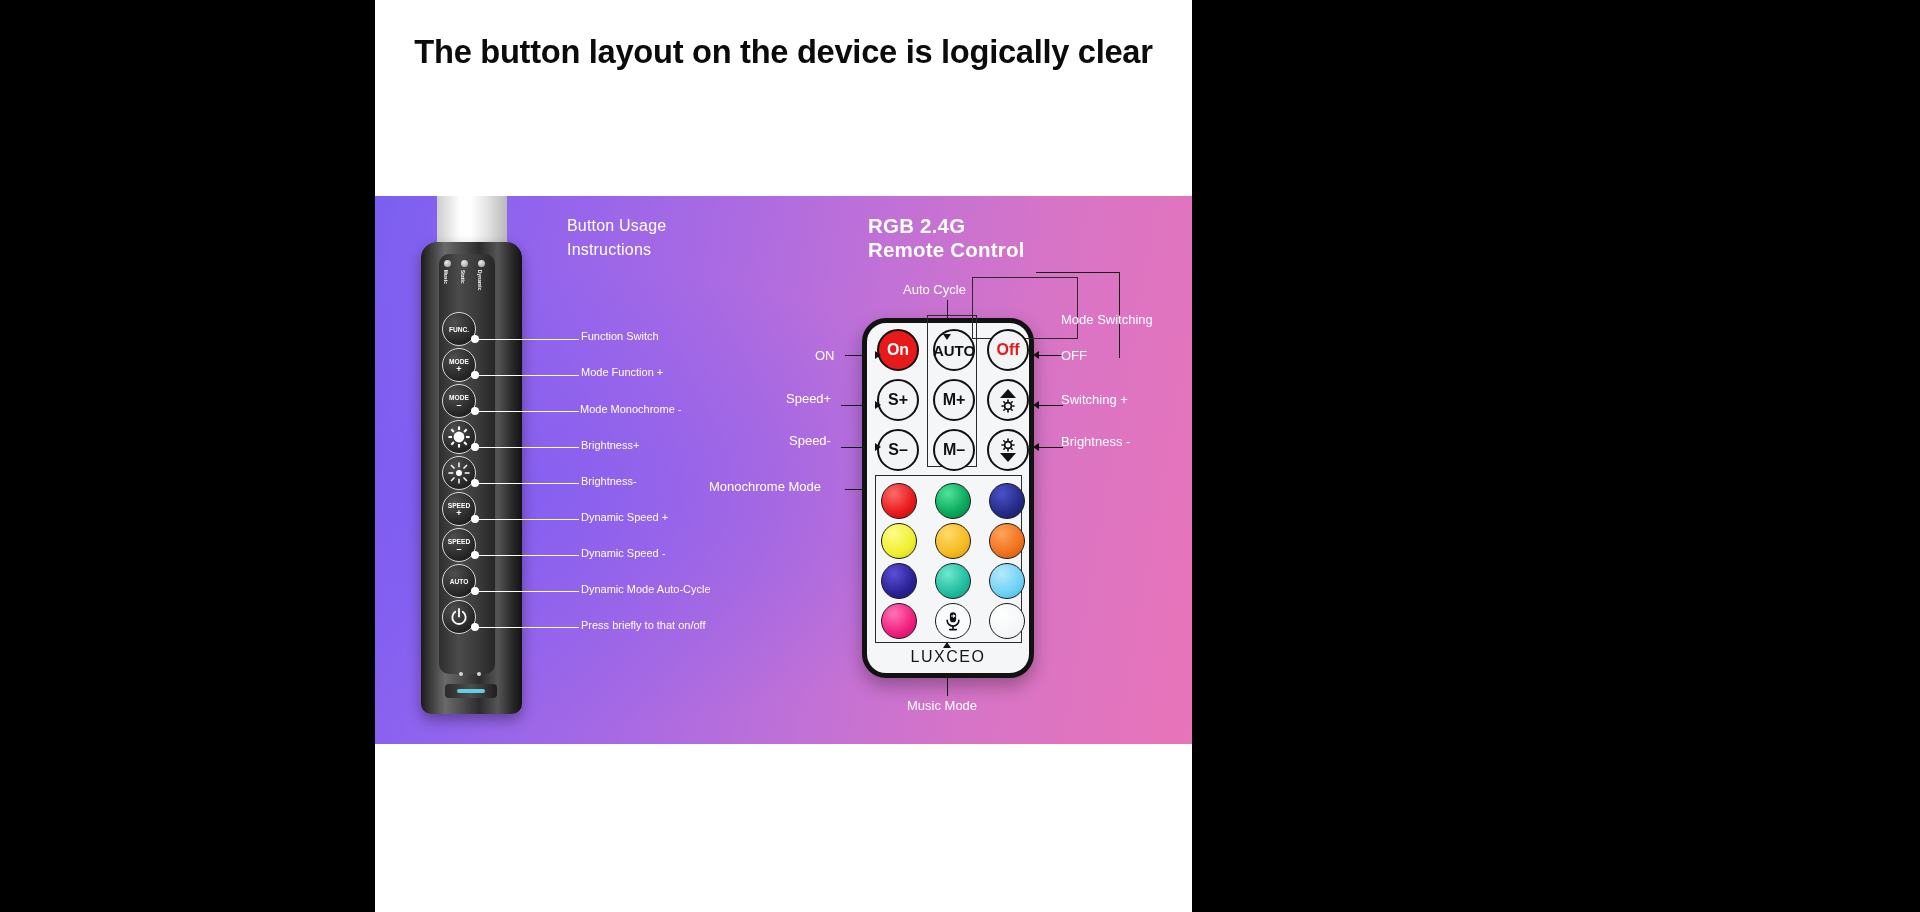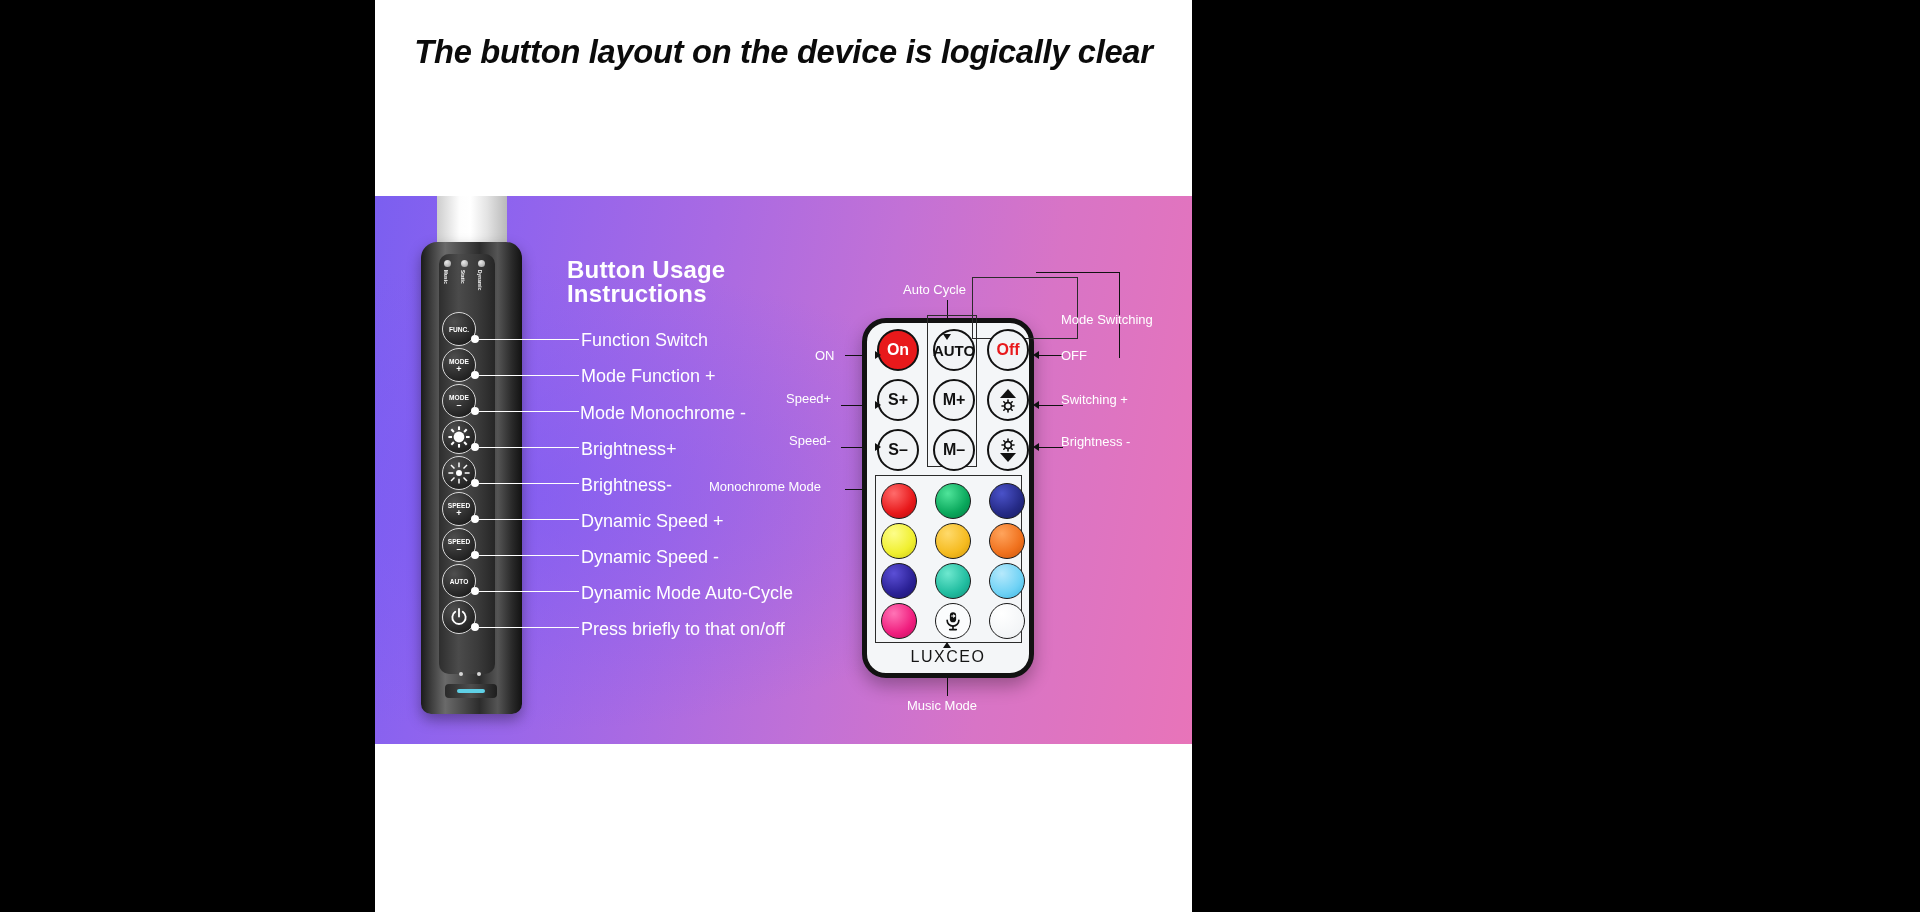--- a/index.html
+++ b/index.html
@@ -1,37 +1,37 @@
 <!DOCTYPE html>
 <html><head>
 <meta charset="utf-8">
 <style>
   html,body{margin:0;padding:0;background:#000;}
   body{width:1920px;height:912px;overflow:hidden;font-family:"Liberation Sans",sans-serif;}
   .page{position:relative;width:1920px;height:912px;background:#000;}
   .sheet{position:absolute;left:375px;top:0;width:817px;height:912px;background:#fff;overflow:hidden;}
 
   
-  .hdr{position:absolute;left:0;top:0;width:817px;height:196px;background:#fff;font-style:italic;}
+  .hdr{position:absolute;left:0;top:0;width:817px;height:196px;background:#fff;}
   .hdr-title{position:absolute;left:0;top:32px;width:817px;text-align:center;
              font-size:34px;font-weight:bold;color:#0b0b0b;letter-spacing:-0.3px;
              font-family:"Liberation Sans",sans-serif;transform:scaleX(.96);}
   .hdr-sub{position:absolute;left:60px;top:92px;width:697px;text-align:center;
            font-size:15.5px;color:#8a8a8a;line-height:31px;}
 
   
   .panel{position:absolute;left:0;top:196px;width:817px;height:548px;
          background:linear-gradient(100deg,#7b5ff0 0%,#8d63ef 14%,#a96ae3 38%,#c271d6 58%,#d874c6 76%,#e874b9 100%);
          overflow:hidden;}
   .panel:after{content:"";position:absolute;inset:0;pointer-events:none;
     background:radial-gradient(ellipse at 18% 55%,rgba(120,90,245,.55),rgba(120,90,245,0) 55%);}
   .foot{position:absolute;left:0;top:744px;width:817px;height:168px;background:#fff;}
 
-  .h-left{position:absolute;left:192px;top:18px;font-size:24px;font-weight:bold;
-          color:#fff;line-height:24px;letter-spacing:.2px;z-index:6;margin-top:44px;}
+  .h-left{position:absolute;left:192px;top:18px;font-size:16px;font-weight:normal;
+          color:#fff;line-height:24px;letter-spacing:.2px;z-index:6;}
   .h-right{position:absolute;left:493px;top:18px;font-size:20.5px;font-weight:bold;
            color:#fff;line-height:24px;letter-spacing:.2px;z-index:6;}
 
   
   .device{position:absolute;left:40px;top:-10px;width:116px;height:540px;z-index:5;}
   .dev-tube{position:absolute;left:22px;top:0;width:70px;height:64px;border-radius:4px;
             background:linear-gradient(90deg,#cdcdcd,#fdfdfd 32%,#ffffff 48%,#e3e3e3 72%,#b9b9b9);}
   .dev-body{position:absolute;left:6px;top:56px;width:101px;height:472px;border-radius:16px 16px 10px 10px;
             background:linear-gradient(90deg,#1b1b1b 0%,#3d3d3d 10%,#6a6a6a 24%,#4a4a4a 42%,#2c2c2c 58%,#555 76%,#2a2a2a 90%,#121212 100%);
             box-shadow:0 6px 14px rgba(0,0,0,.35);}
@@ -43,21 +43,21 @@
   .led-lbl{position:absolute;top:10px;font-size:4.6px;font-weight:bold;color:#fff;
            writing-mode:vertical-rl;letter-spacing:.2px;}
   .dbtn{position:absolute;left:27px;width:34px;height:34px;border-radius:50%;
         background:radial-gradient(circle at 35% 28%,#4f4f4f,#242424 70%,#111);
         border:1.6px solid #d8d8d8;box-sizing:border-box;
         display:flex;flex-direction:column;align-items:center;justify-content:center;
         color:#fff;font-size:6.6px;font-weight:bold;line-height:7px;}
   .dbtn .sgn{font-size:9px;line-height:8px;}
   .dot{position:absolute;width:8px;height:8px;border-radius:50%;background:#fff;z-index:7;}
   .lead{position:absolute;height:1.3px;background:#fff;z-index:6;}
-  .llab{position:absolute;color:#fff;font-size:18px;z-index:7;white-space:nowrap;}
+  .llab{position:absolute;color:#fff;font-size:11px;z-index:7;white-space:nowrap;}
   .dev-bot{position:absolute;left:30px;top:498px;width:52px;height:14px;border-radius:4px;
            background:linear-gradient(90deg,#2a2a2a,#4d4d4d,#1e1e1e);}
   .dev-bot:after{content:"";position:absolute;left:12px;top:5px;width:28px;height:4px;border-radius:2px;
            background:#5fd0e6;}
   .dev-pin{position:absolute;top:486px;width:4px;height:4px;border-radius:50%;background:#d6d6d6;}
 
   
   .remote{position:absolute;left:487px;top:122px;width:172px;height:360px;border-radius:24px;
           background:#f4f6f8;border:5px solid #121212;box-sizing:border-box;z-index:5;
           box-shadow:0 8px 18px rgba(0,0,0,.3);}
@@ -90,20 +90,24 @@
   <div class="hdr">
     <div class="hdr-title">The button layout on the device is logically clear</div>
   </div>
 
   <div class="panel">
 
     <div class="h-left">
       <div>Button Usage</div>
       <div>Instructions</div>
     </div>
+    <div class="h-right">
+      <div>RGB 2.4G</div>
+      <div>Remote Control</div>
+    </div>
 
     <div class="device">
       <div class="dev-tube"></div>
       <div class="dev-body"></div>
       <div class="dev-face"></div>
 
       <div class="leds">
         <div class="led" style="left:2px"></div>
         <div class="led-lbl" style="left:1px">Music</div>
         <div class="led" style="left:19px"></div>

